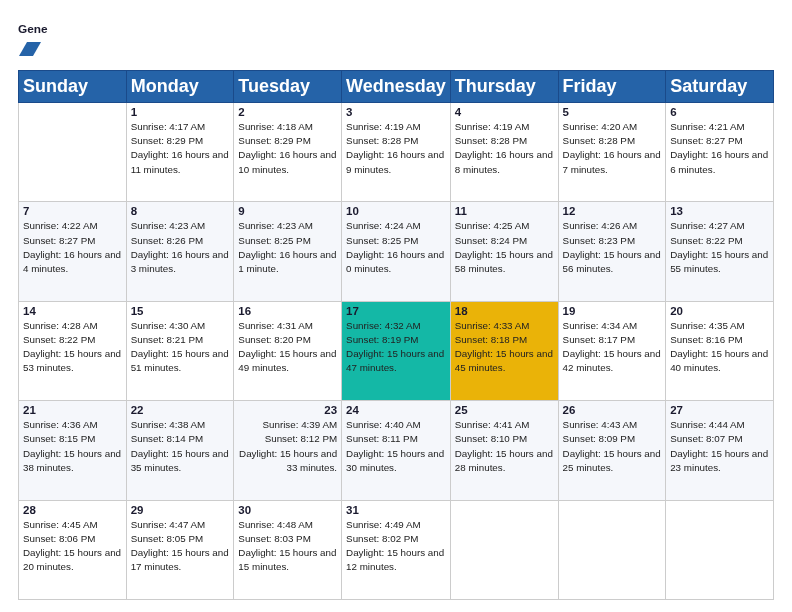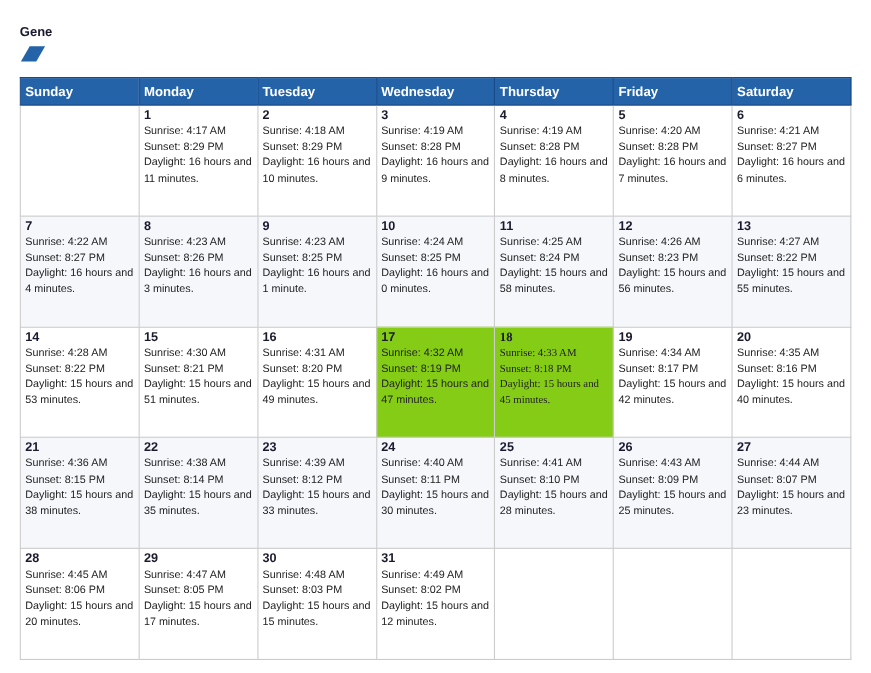--- a/index.html
+++ b/index.html
@@ -56,21 +56,21 @@
       flex: 1;
       border-collapse: collapse;
       width: 100%;
       font-size: 10.5px;
     }
     .calendar th {
       background: #2563a8;
       color: #fff;
       padding: 5px 4px;
       text-align: left;
-      font-size: 12px;
+      font-size: 18px;
       font-weight: bold;
       border: 1px solid #1a4a8a;
     }
     .calendar td {
       border: 1px solid #ccc;
       vertical-align: top;
       padding: 3px 4px;
       width: 108px;
       height: 88px;
       background: #fff;
@@ -197,25 +197,25 @@
             <div class="cell-text">Sunrise: 4:28 AM<br>Sunset: 8:22 PM<br>Daylight: 15 hours and 53 minutes.</div>
           </td>
           <td style="background: rgb(255, 255, 255);">
             <span class="day-num">15</span>
             <div class="cell-text">Sunrise: 4:30 AM<br>Sunset: 8:21 PM<br>Daylight: 15 hours and 51 minutes.</div>
           </td>
           <td style="background: rgb(255, 255, 255);">
             <span class="day-num">16</span>
             <div class="cell-text">Sunrise: 4:31 AM<br>Sunset: 8:20 PM<br>Daylight: 15 hours and 49 minutes.</div>
           </td>
-          <td style="background: #84cc16;">
+          <td style="background: #14b8a6;">
             <span class="day-num">17</span>
             <div class="cell-text">Sunrise: 4:32 AM<br>Sunset: 8:19 PM<br>Daylight: 15 hours and 47 minutes.</div>
           </td>
-          <td style="background: #84cc16; font-family: Liberation Serif, serif;">
+          <td style="background: #eab308;">
             <span class="day-num">18</span>
             <div class="cell-text">Sunrise: 4:33 AM<br>Sunset: 8:18 PM<br>Daylight: 15 hours and 45 minutes.</div>
           </td>
           <td style="background: rgb(255, 255, 255);">
             <span class="day-num">19</span>
             <div class="cell-text">Sunrise: 4:34 AM<br>Sunset: 8:17 PM<br>Daylight: 15 hours and 42 minutes.</div>
           </td>
           <td style="background: rgb(255, 255, 255); margin-left: 14px;">
             <span class="day-num">20</span>
             <div class="cell-text">Sunrise: 4:35 AM<br>Sunset: 8:16 PM<br>Daylight: 15 hours and 40 minutes.</div>
@@ -223,21 +223,21 @@
         </tr>
         <tr>
           <td style="background: rgb(245, 247, 251); margin-top: 42px;">
             <span class="day-num">21</span>
             <div class="cell-text">Sunrise: 4:36 AM<br>Sunset: 8:15 PM<br>Daylight: 15 hours and 38 minutes.</div>
           </td>
           <td style="background: rgb(245, 247, 251);">
             <span class="day-num">22</span>
             <div class="cell-text">Sunrise: 4:38 AM<br>Sunset: 8:14 PM<br>Daylight: 15 hours and 35 minutes.</div>
           </td>
-          <td style="background: rgb(245, 247, 251);">
+          <td style="background: rgb(245, 247, 251); text-align: right;">
             <span class="day-num">23</span>
             <div class="cell-text">Sunrise: 4:39 AM<br>Sunset: 8:12 PM<br>Daylight: 15 hours and 33 minutes.</div>
           </td>
           <td style="background: rgb(245, 247, 251); margin-left: 22px;">
             <span class="day-num">24</span>
             <div class="cell-text">Sunrise: 4:40 AM<br>Sunset: 8:11 PM<br>Daylight: 15 hours and 30 minutes.</div>
           </td>
           <td style="background: rgb(245, 247, 251);">
             <span class="day-num">25</span>
             <div class="cell-text">Sunrise: 4:41 AM<br>Sunset: 8:10 PM<br>Daylight: 15 hours and 28 minutes.</div>

